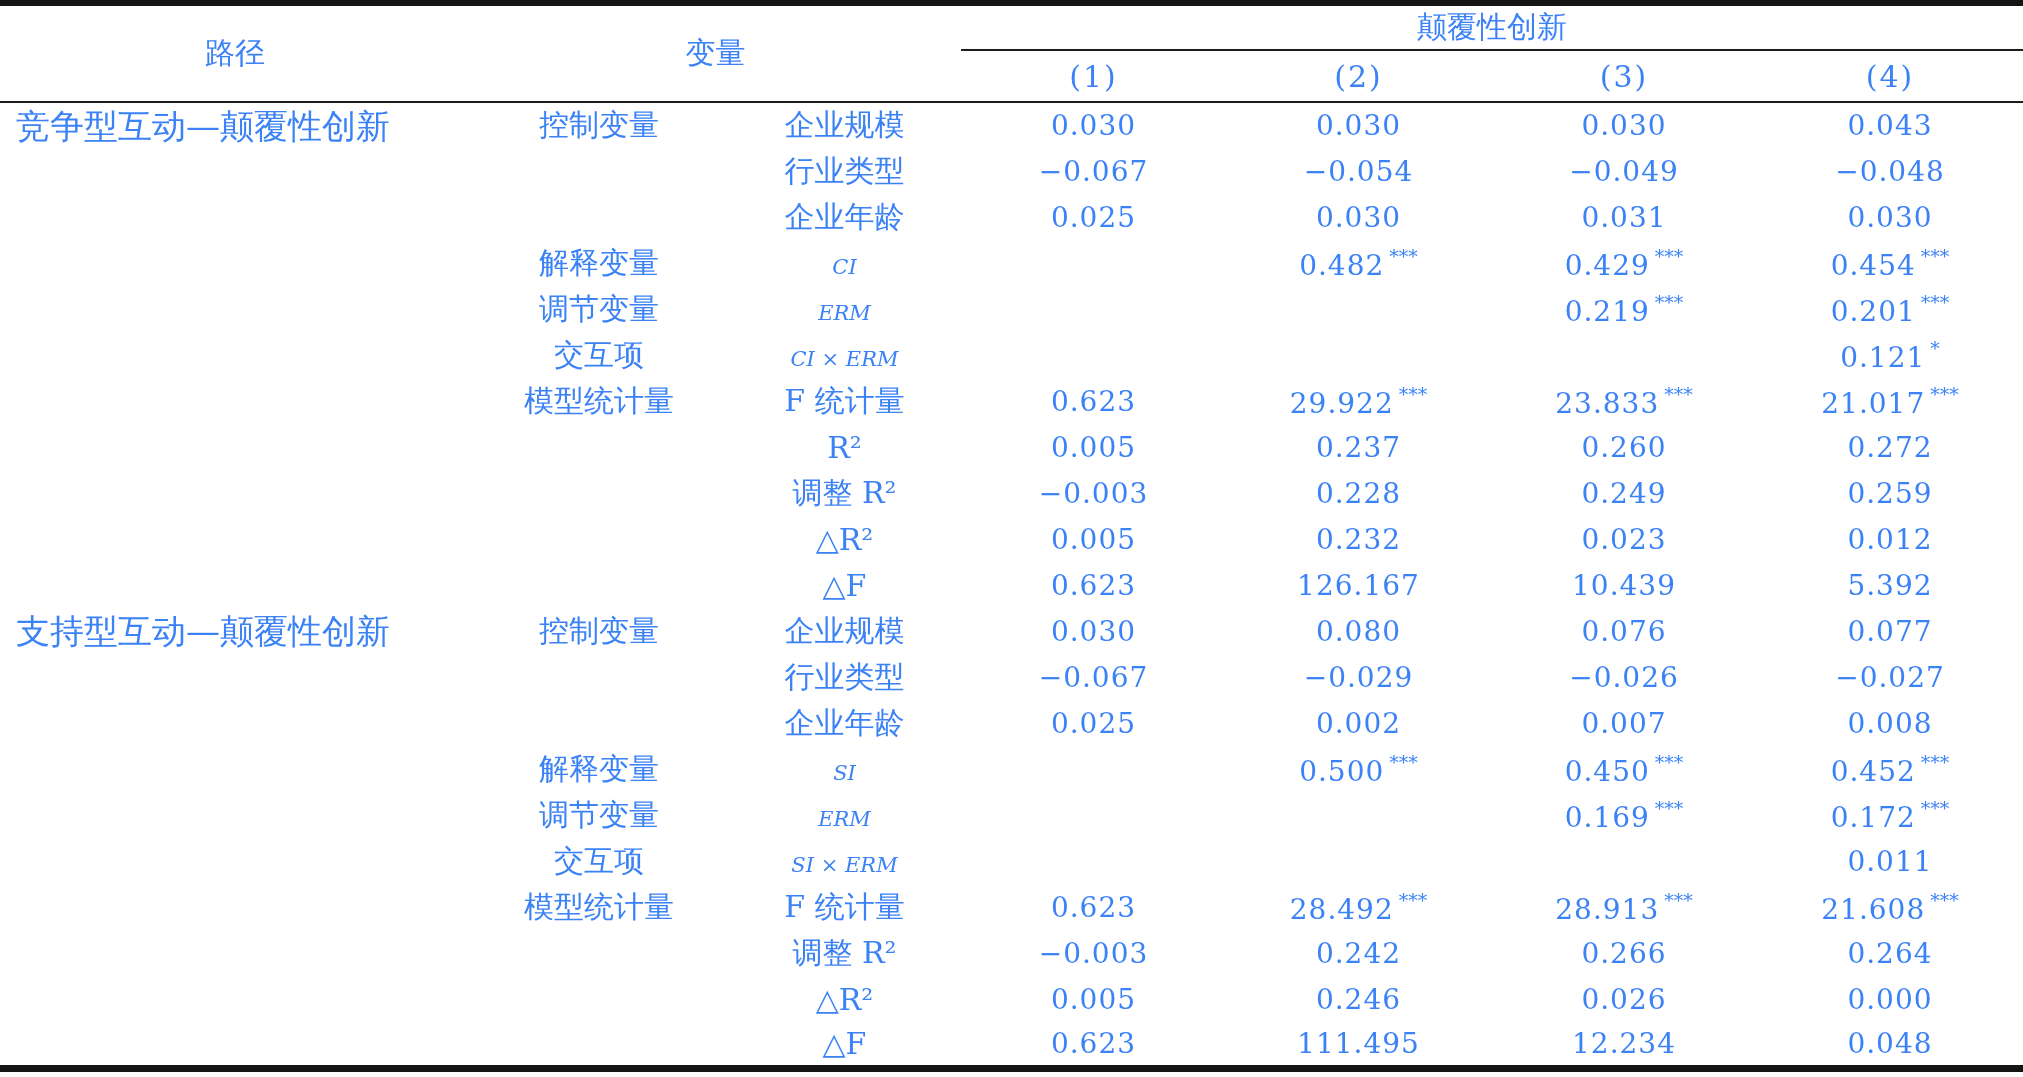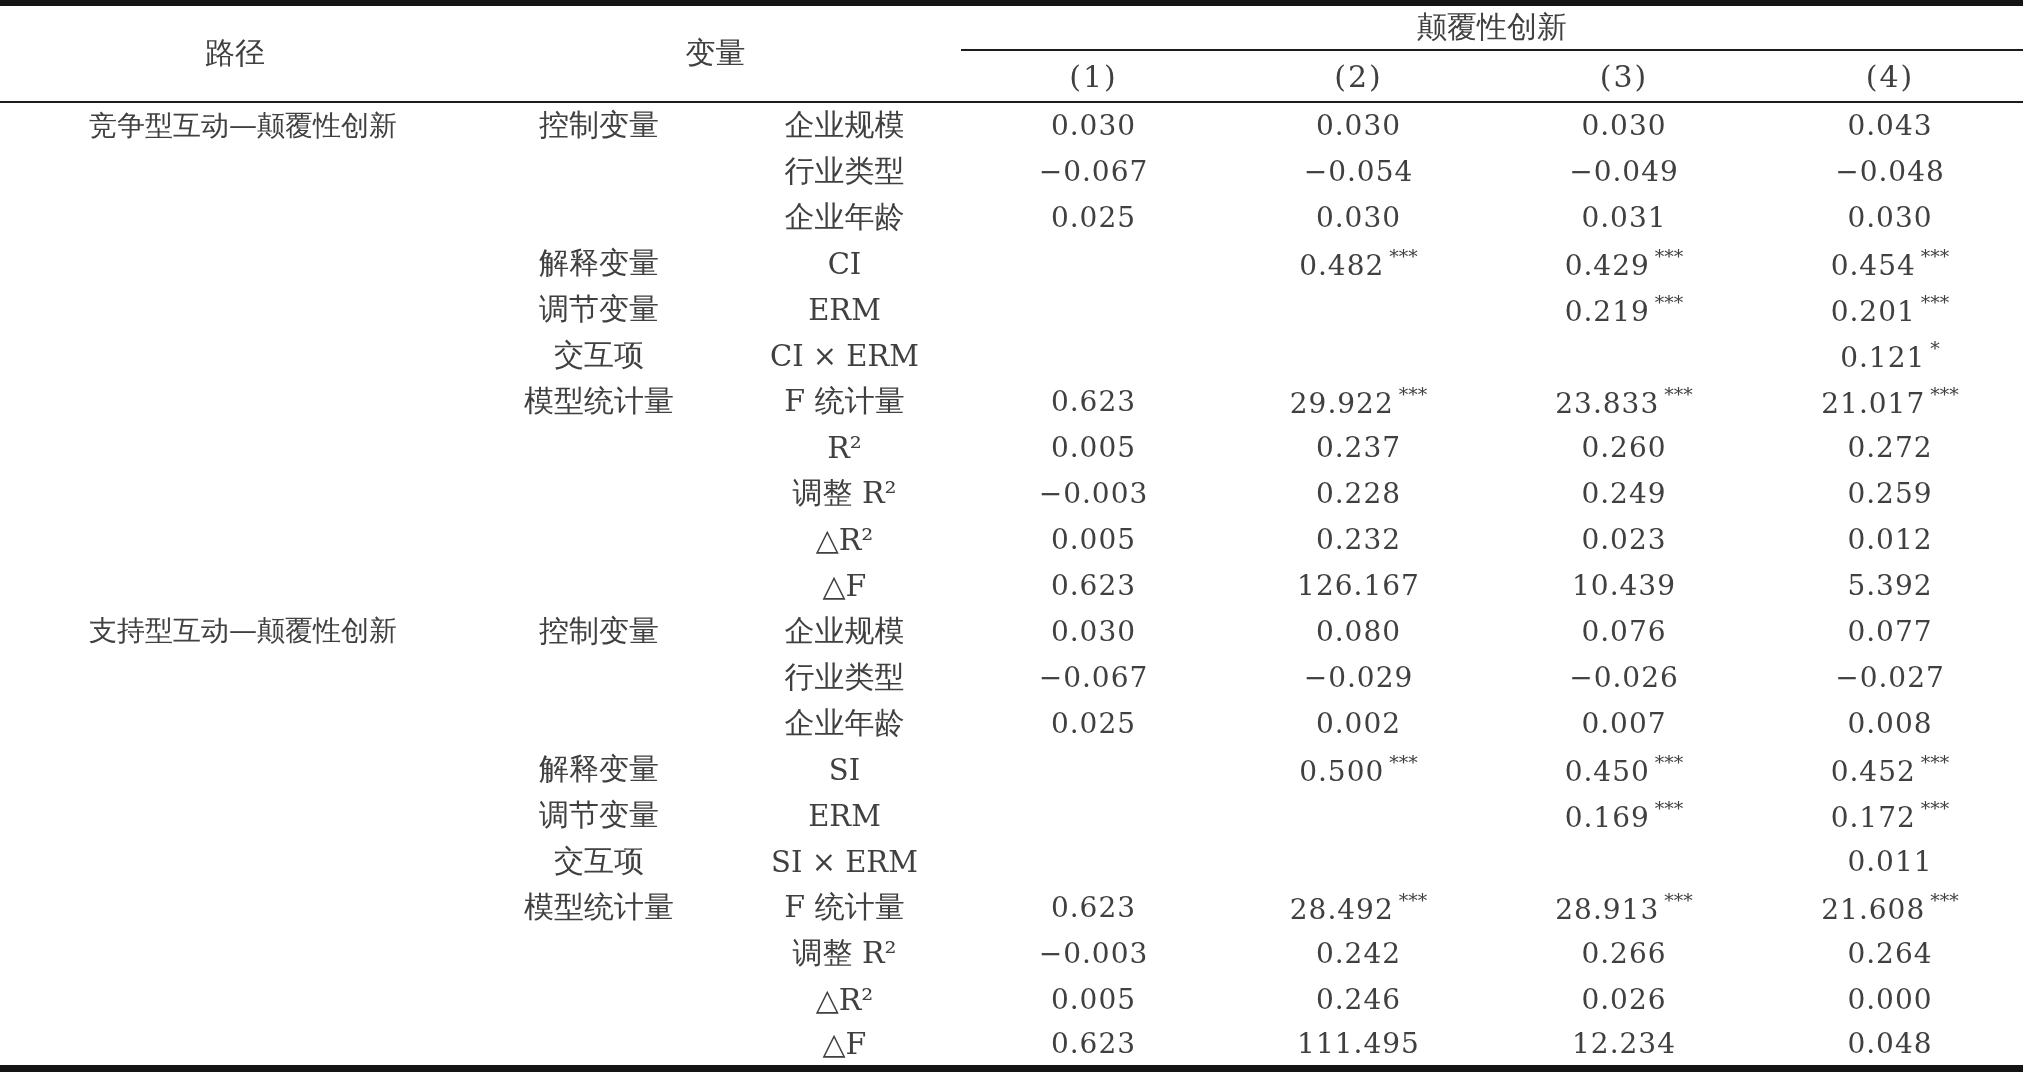--- a/index.html
+++ b/index.html
@@ -4,21 +4,21 @@
 <style>
   html, body {
     margin: 0;
     padding: 0;
     background: #ffffff;
   }
   .page {
     width: 2023px;
     height: 1077px;
     background: #ffffff;
-    color: #404040;
+    color: #3b82f6;
     font-family: "DejaVu Serif", "Liberation Serif", serif;
     overflow: hidden;
     position: relative;
   }
   table.reg-table {
     border-collapse: collapse;
     table-layout: fixed;
     width: 2023px;
     border-top: 6px solid #141414;
     border-bottom: 7px solid #141414;
@@ -47,34 +47,35 @@
   tr.model-row th {
     height: 50px;
     border-bottom: 2px solid #1c1c1c;
     letter-spacing: 2px;
   }
   
   tbody tr {
     height: 46px;
   }
   td.path-cell {
-    text-align: center;
+    text-align: left;
     vertical-align: top;
     padding-left: 16px;
-    font-size: 28px;
+    font-size: 34px;
     line-height: 46px;
   }
   td.cat-cell, td.var-cell {
     text-align: center;
     vertical-align: middle;
     padding-left: 16px;
     font-size: 30px;
   }
   td.var-cell .latin-var {
-    font-size: 29px;
+    font-style: italic;
+    font-size: 21px;
   }
   td.val-cell {
     text-align: center;
     vertical-align: middle;
     font-size: 28px;
     letter-spacing: 1px;
   }
   td.val-cell .stars {
     font-size: 19px;
     letter-spacing: 0;

